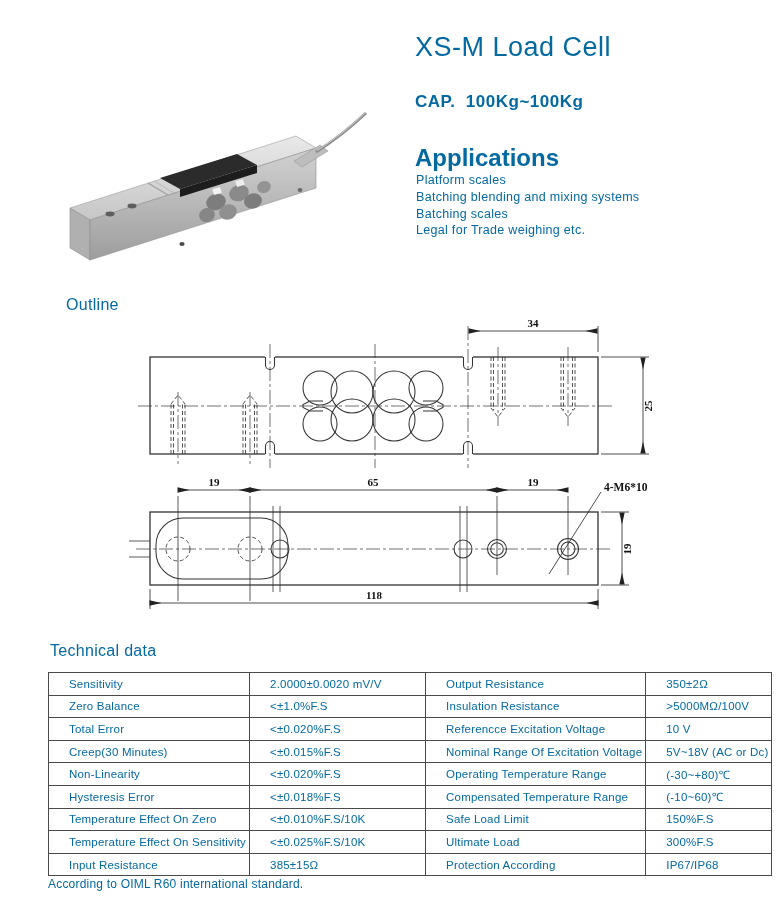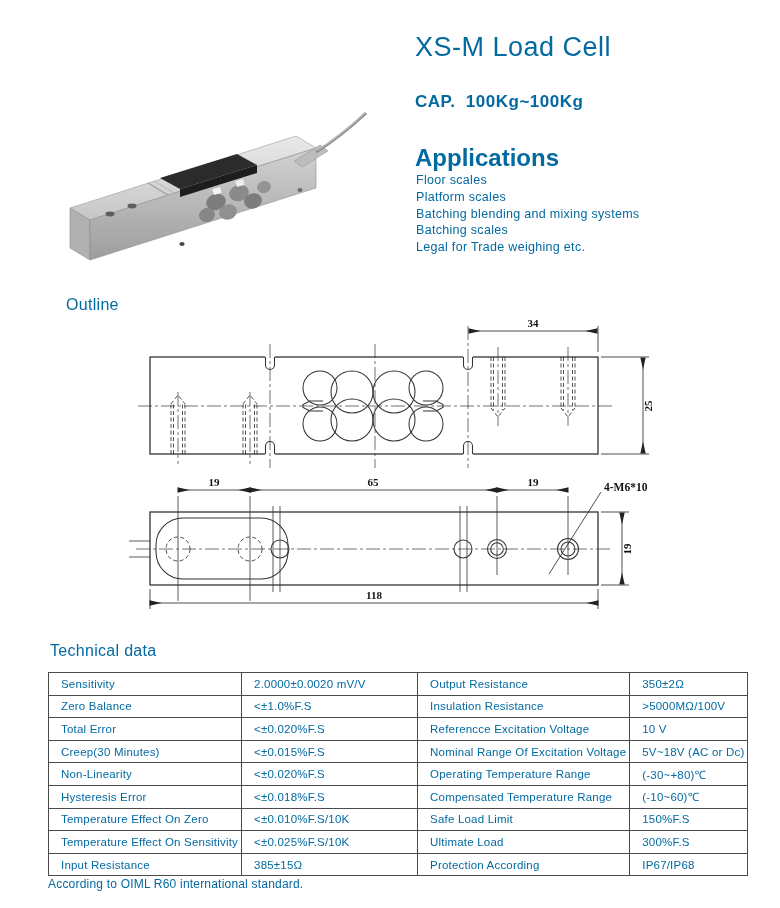--- a/index.html
+++ b/index.html
@@ -8,21 +8,21 @@
   .abs{position:absolute;}
   .title{left:415px;top:32px;font-size:27px;letter-spacing:.5px;white-space:pre;}
   .cap{left:415px;top:92px;font-size:17px;font-weight:bold;letter-spacing:.5px;white-space:pre;}
   .apps-h{left:415px;top:144px;font-size:24px;font-weight:bold;}
   .apps{left:416px;top:172px;font-size:12.5px;line-height:16.8px;letter-spacing:.3px;}
   .sec-h{font-size:16px;letter-spacing:.3px;}
   .outline-h{left:50px;top:296px;margin-left:16px;}
   .tech-h{left:50px;top:642px;}
   table.spec{position:absolute;left:48px;top:672px;border-collapse:collapse;table-layout:fixed;}
   table.spec td{border:1px solid #4a4a4a;height:21.6px;font-size:11.5px;
-                padding:0 3px 0 12px;white-space:nowrap;overflow:hidden;letter-spacing:.2px;}
+                padding:0 3px 0 20px;white-space:nowrap;overflow:hidden;letter-spacing:.2px;}
   .footnote{left:48px;top:877px;font-size:12px;letter-spacing:.2px;text-align:center;}
   svg text.dimt{font-family:"Liberation Serif",serif;font-weight:bold;font-size:11px;fill:#111;}
   svg text.lead{font-family:"Liberation Serif",serif;font-weight:bold;font-size:11.5px;fill:#111;}
   svg .bw{stroke:#333;stroke-width:1.3;fill:#fff;}
   svg .t{stroke:#333;stroke-width:.8;fill:none;}
   svg .c{stroke:#333;stroke-width:1.05;fill:none;}
   svg .cl{stroke:#333;stroke-width:.7;fill:none;stroke-dasharray:14 3 3 3;}
   svg .hd{stroke:#333;stroke-width:.85;fill:none;stroke-dasharray:4 2.5;}
   svg .dim{stroke:#222;stroke-width:.8;fill:none;}
 </style>
@@ -72,21 +72,20 @@
       <polygon points="226,63 252,47 260,53 234,69" fill="#bdbdbd" stroke="#8f8f8f" stroke-width="0.5"></polygon>
       <path d="M248,54 C264,44 282,30 298,15" stroke="#8e8e8e" stroke-width="3" fill="none"></path>
       <path d="M249,52.5 C265,42.5 283,28.5 298,14" stroke="#cfcfcf" stroke-width="1" fill="none"></path>
     </g>
   </svg>
 
   <div class="abs title">XS-M Load Cell</div>
   <div class="abs cap">CAP.  100Kg~100Kg</div>
   <div class="abs apps-h">Applications</div>
   <div class="abs apps">
-    <div>Floor scales</div>
     <div>Platform scales</div>
     <div>Batching blending and mixing systems</div>
     <div>Batching scales</div>
     <div>Legal for Trade weighing etc.</div>
   </div>
 
   <div class="abs sec-h outline-h">Outline</div>
 
   <svg class="abs" style="left:0;top:318px;" width="780" height="300" viewBox="0 318 780 300">
     <defs>

